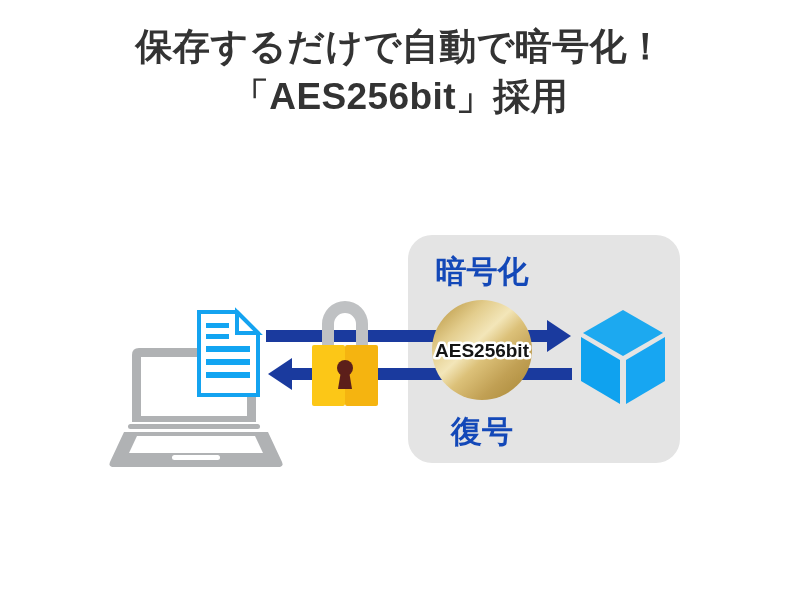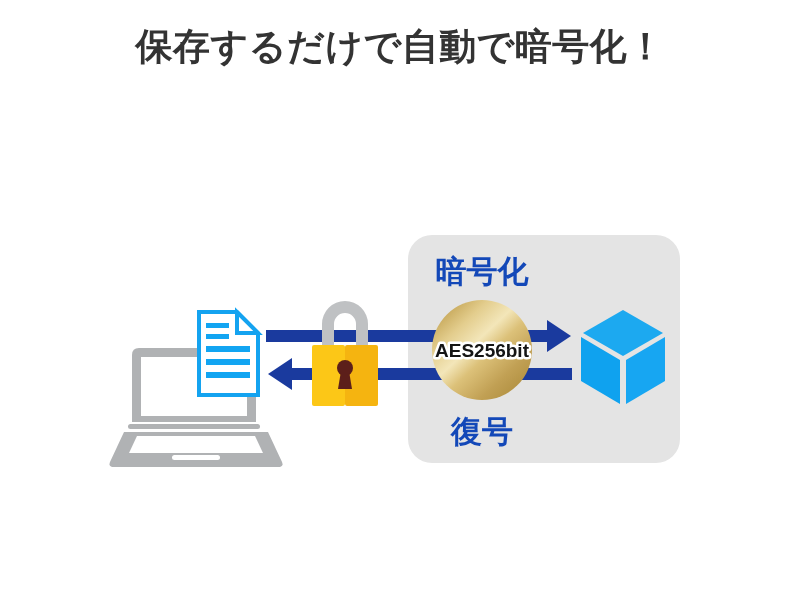--- a/index.html
+++ b/index.html
@@ -46,20 +46,21 @@
   }
   .diagram svg { display: block; }
 </style>
 </head>
 <body>
 
 <div id="stage">
 
   <div class="title-block">
     <span class="title-line">保存するだけで自動で暗号化！</span>
+    <span class="title-line">「AES256bit」採用</span>
   </div>
 
   <div class="diagram">
     <svg width="800" height="600" viewBox="0 0 800 600" xmlns="http://www.w3.org/2000/svg">
       <defs>
         <linearGradient id="goldGrad" x1="0%" y1="10%" x2="100%" y2="95%">
           <stop offset="0%" stop-color="#c9a košt"></stop>
         </linearGradient>
         <linearGradient id="goldGradReal" x1="8%" y1="5%" x2="92%" y2="95%">
           <stop offset="0%" stop-color="#bd9b48"></stop>

